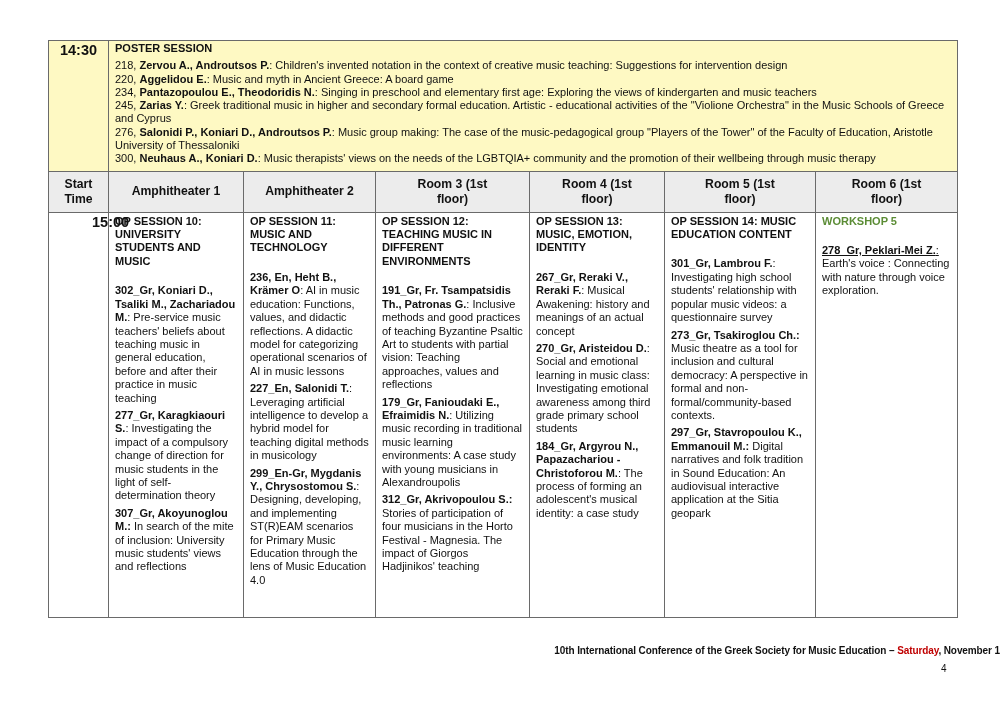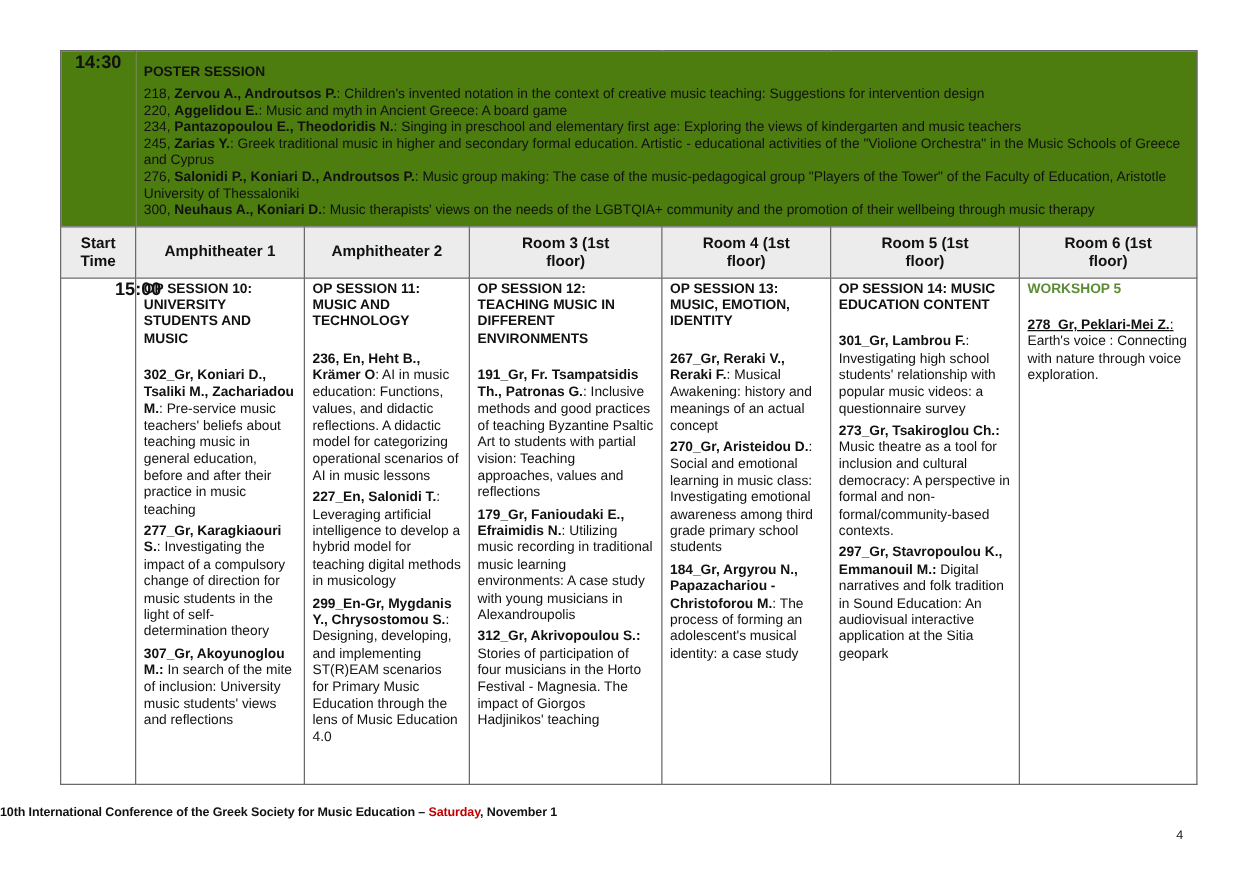--- a/index.html
+++ b/index.html
@@ -8,43 +8,43 @@
 
   .schedule {
     position: absolute; left: 48px; top: 40px; width: 909px;
     border-collapse: collapse; table-layout: fixed;
   }
   .schedule td, .schedule th {
     border: 1.3px solid #6a6a6a; vertical-align: top;
   }
 
   
-  .poster-row td { background: #4d7c0f; }
+  .poster-row td { background: #fef9c3; }
   .poster-time { font-weight: bold; font-size: 14.5px; text-align: center; padding-top: 1px; }
-  .poster-body { font-size: 11px; line-height: 13.3px; padding: 11px 6px 5px 6px; }
+  .poster-body { font-size: 11px; line-height: 13.3px; padding: 1px 6px 5px 6px; }
   .poster-title { font-weight: bold; margin-bottom: 4px; }
   .poster-item b { font-weight: bold; }
 
   
   .head-row th {
     background: #ececec; font-size: 12.2px; font-weight: bold; text-align: center;
     vertical-align: middle; line-height: 15px; height: 41px;
   }
 
   
   .time-cell { font-weight: bold; font-size: 14.5px; text-align: left; padding-top: 1px; padding-left: 43px; }
   .session-cell { font-size: 11px; line-height: 13.4px; padding: 2px 6px 4px 6px; height: 405px; }
   .session-title { font-weight: bold; margin-bottom: 16px; }
   .workshop-title { color: #5b8c35; font-weight: bold; margin-bottom: 16px; }
   .talk { margin-bottom: 4px; }
   .talk b { font-weight: bold; }
 
   .footer {
     position: absolute; left: 0; width: 1000px; top: 645px;
-    text-align: left; font-size: 10px; font-weight: bold; letter-spacing: -0.1px;
+    text-align: right; font-size: 10px; font-weight: bold; letter-spacing: -0.1px;
   }
   .footer .day { color: #c00000; }
   .page-num { position: absolute; left: 941px; top: 663px; font-size: 10px; }
 </style>
 </head>
 <body>
 
 <table class="schedule">
   <colgroup>
     <col style="width:60px">

